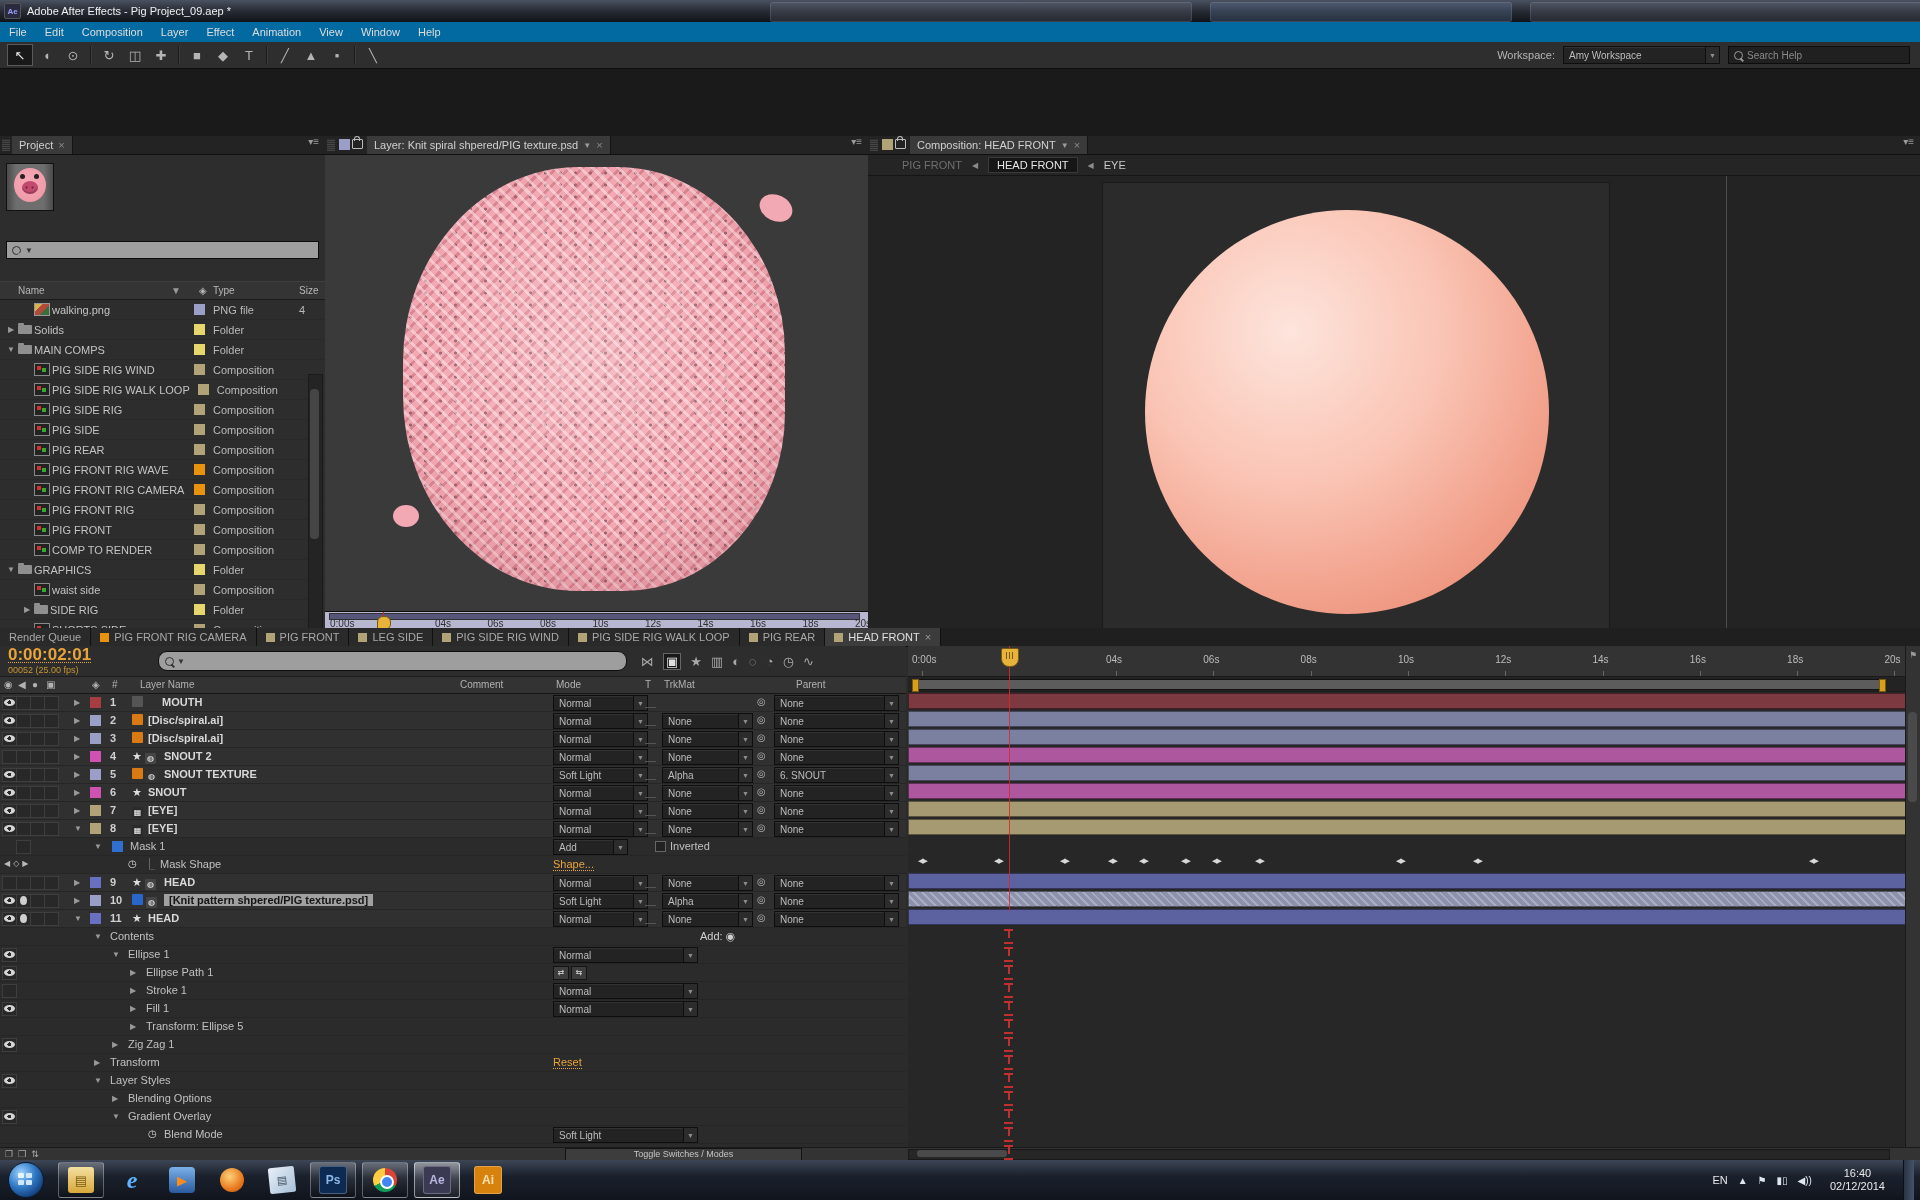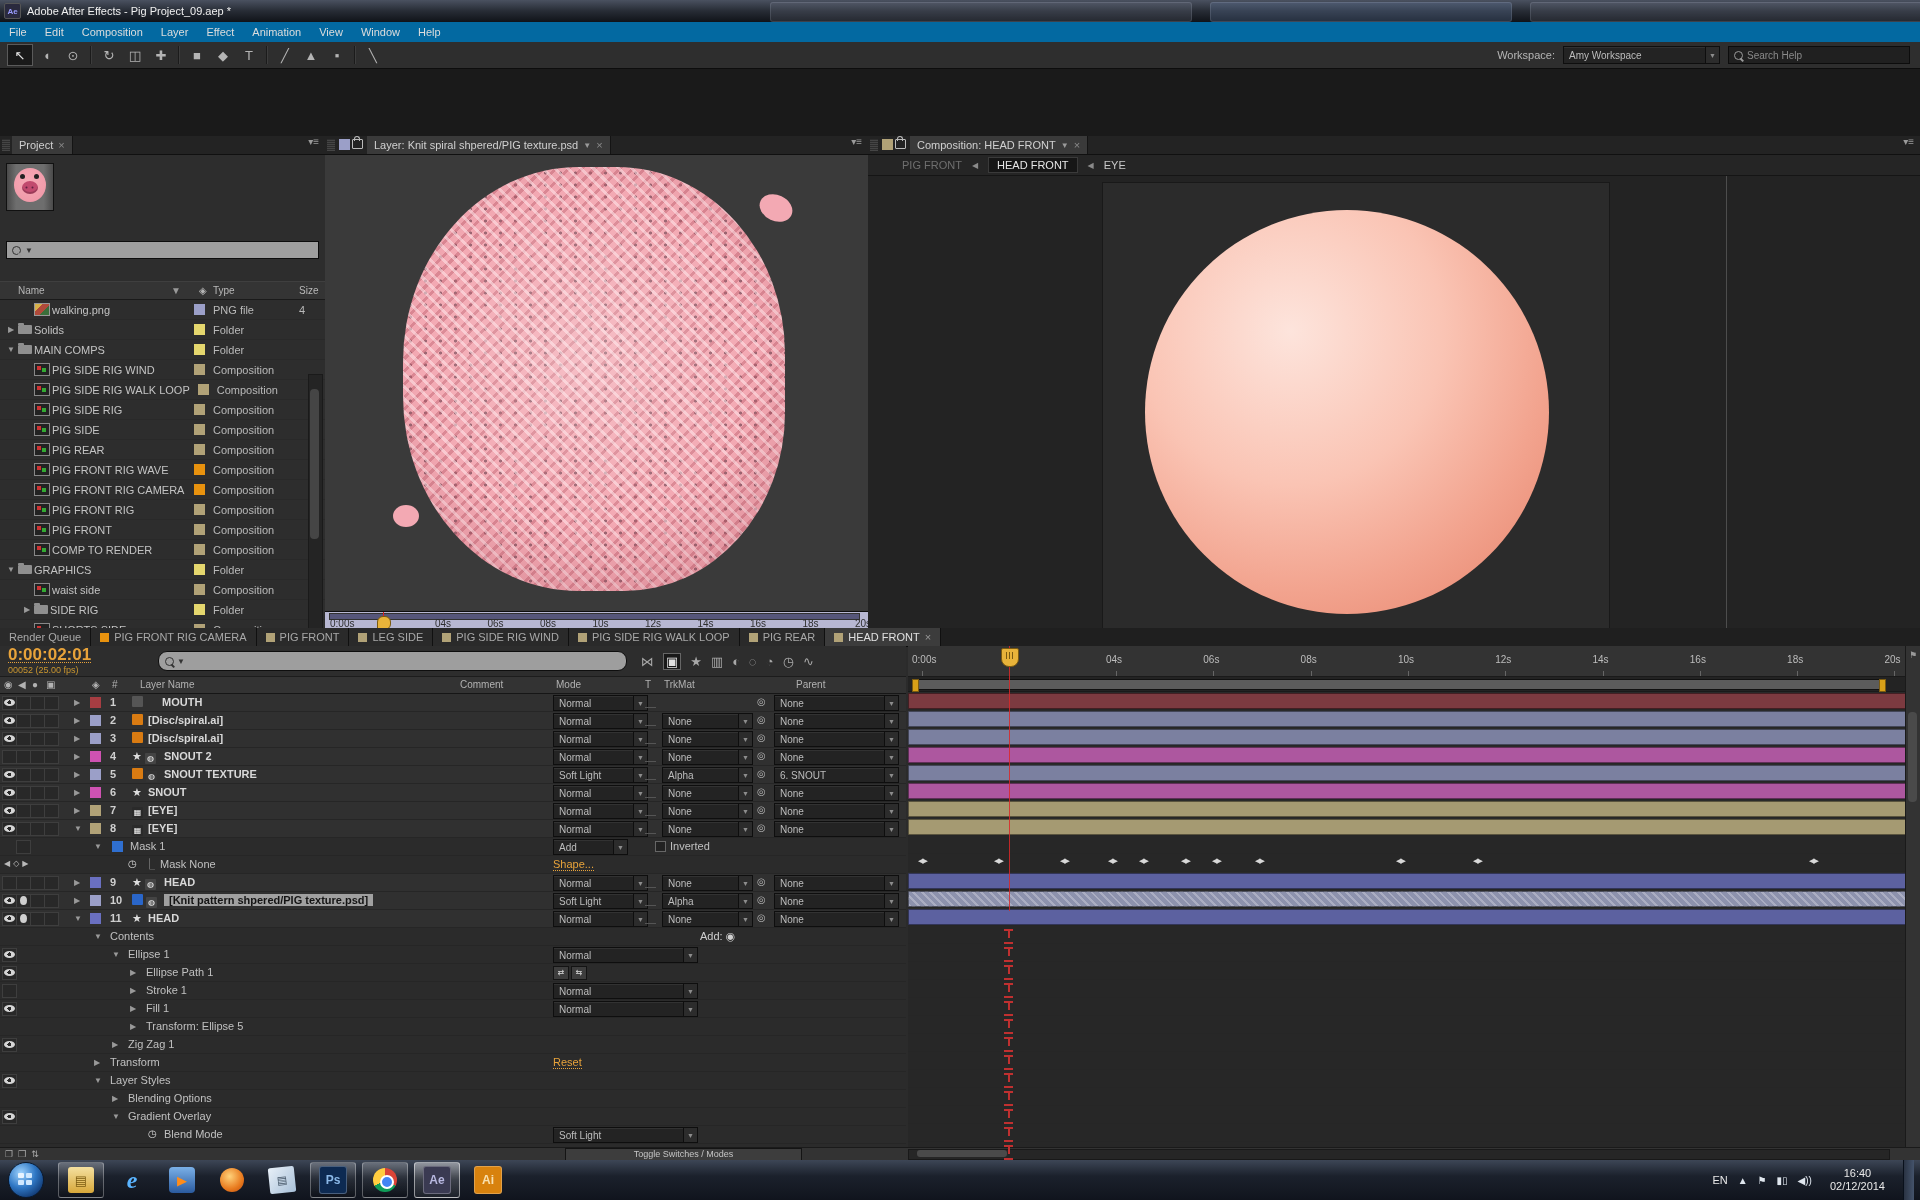--- a/index.html
+++ b/index.html
@@ -846,21 +846,21 @@
             </div></div>
           <span class="invbox">
             <span class="cb"></span>
             <span>Inverted</span>
           </span>
         </div>
         <div class="tl-row sub">
           <span class="navkeys">◀◇▶</span>
           <span class="stopw" style="left: 128px;">◷</span>
           <span style="position: absolute; left: 144px; top: 2px; color: rgb(170, 170, 170);">⎿</span>
-          <span class="lname plain" style="left: 160px;">Mask None</span>
+          <span class="lname plain" style="left: 160px;">Mask Shape</span>
           <span class="valtext">Shape...</span>
         </div>
         <div class="tl-row">
           <div class="cell" style="left: 2px;"></div>
           <div class="cell" style="left: 16px;"></div>
           <div class="cell" style="left: 30px;"></div>
           <div class="cell" style="left: 44px;"></div>
           <span class="tw2" style="left: 74px;">▶</span>
           <span class="sw" style="position: absolute; left: 90px; top: 3px; background: rgb(106, 112, 193);"></span>
           <span class="numcol" style="left: 110px;">9</span>

